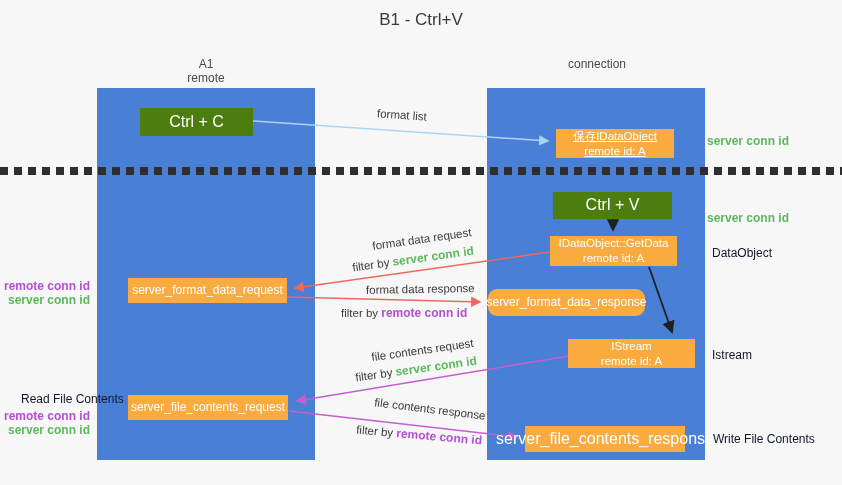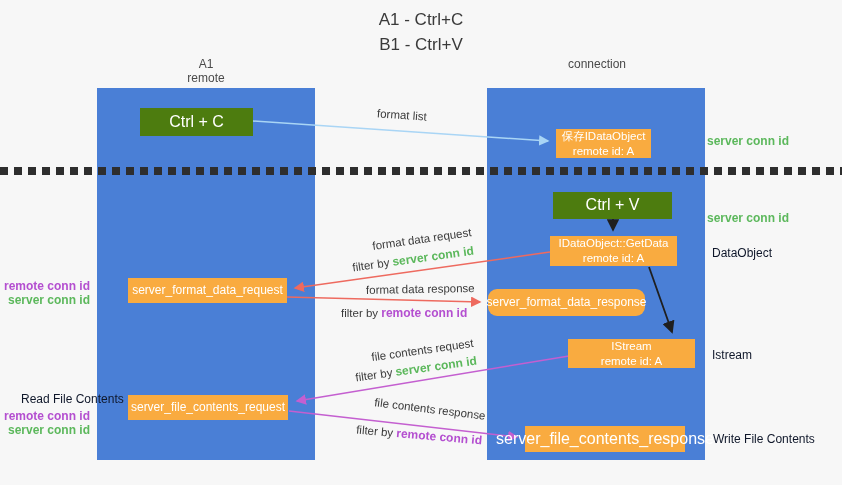--- a/index.html
+++ b/index.html
@@ -21,21 +21,20 @@
   .side-black { position:absolute; font-size:12px; color:#0f172a; white-space:nowrap; }
   .stack { position:absolute; text-align:right; white-space:nowrap; }
   svg.arrows { position:absolute; left:0; top:0; pointer-events:none; }
 </style>
 </head>
 <body>
 
 <div class="stage">
 
   <div class="title">
-    <div>A1 - Ctrl+C</div>
     <div>B1 - Ctrl+V</div>
   </div>
 
   <div class="hdr" style="left:146px; top:57px; width:120px;">
     <div>A1</div>
     <div>remote</div>
   </div>
   <div class="hdr" style="left:537px; top:57px; width:120px;">
     <div>connection</div>
   </div>
@@ -66,21 +65,21 @@
     <line x1="287" y1="297" x2="480" y2="302" stroke="#ee6a5f" stroke-width="1.5" marker-end="url(#mred)"></line>
     <line x1="649" y1="267" x2="672" y2="332" stroke="#1f1f1f" stroke-width="1.8" marker-end="url(#mblack)"></line>
     <line x1="569" y1="356" x2="297" y2="401" stroke="#c45fd0" stroke-width="1.5" marker-end="url(#mmag)"></line>
     <line x1="289" y1="411" x2="517" y2="437" stroke="#c45fd0" stroke-width="1.5" marker-end="url(#mmag)"></line>
   </svg>
 
   <div class="box green" style="left:140px; top:108px; width:113px; height:28px;">
     <div>Ctrl + C</div>
   </div>
 
-  <div class="box orange" style="left:556px; top:129px; width:95px; height:29px;">
+  <div class="box orange" style="left:556px; top:129px; width:118px; height:29px;text-decoration:underline;">
     <div>保存IDataObject</div>
     <div>remote id: A</div>
   </div>
 
   <div class="box green" style="left:553px; top:192px; width:119px; height:27px;">
     <div>Ctrl + V</div>
   </div>
 
   <div class="box orange" style="left:550px; top:236px; width:127px; height:30px;">
     <div>IDataObject::GetData</div>

